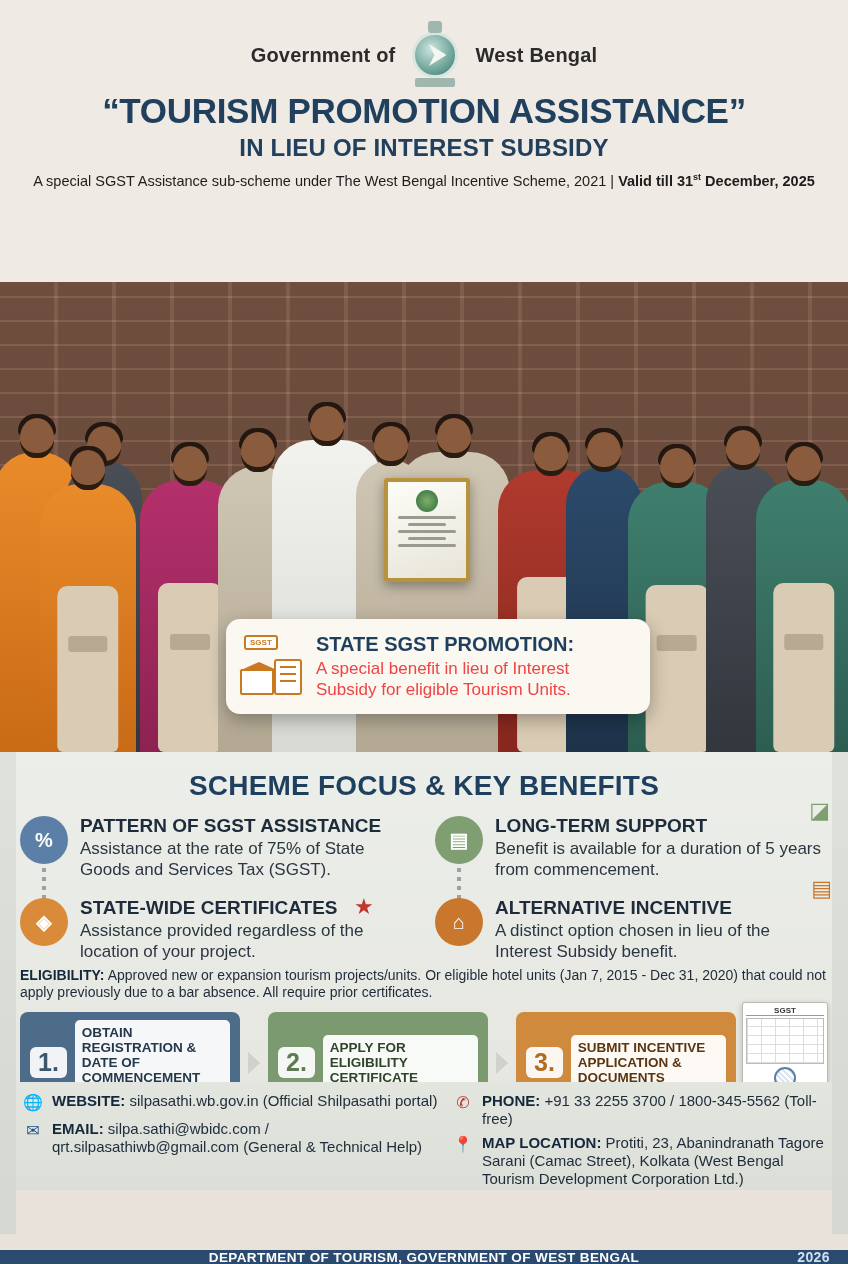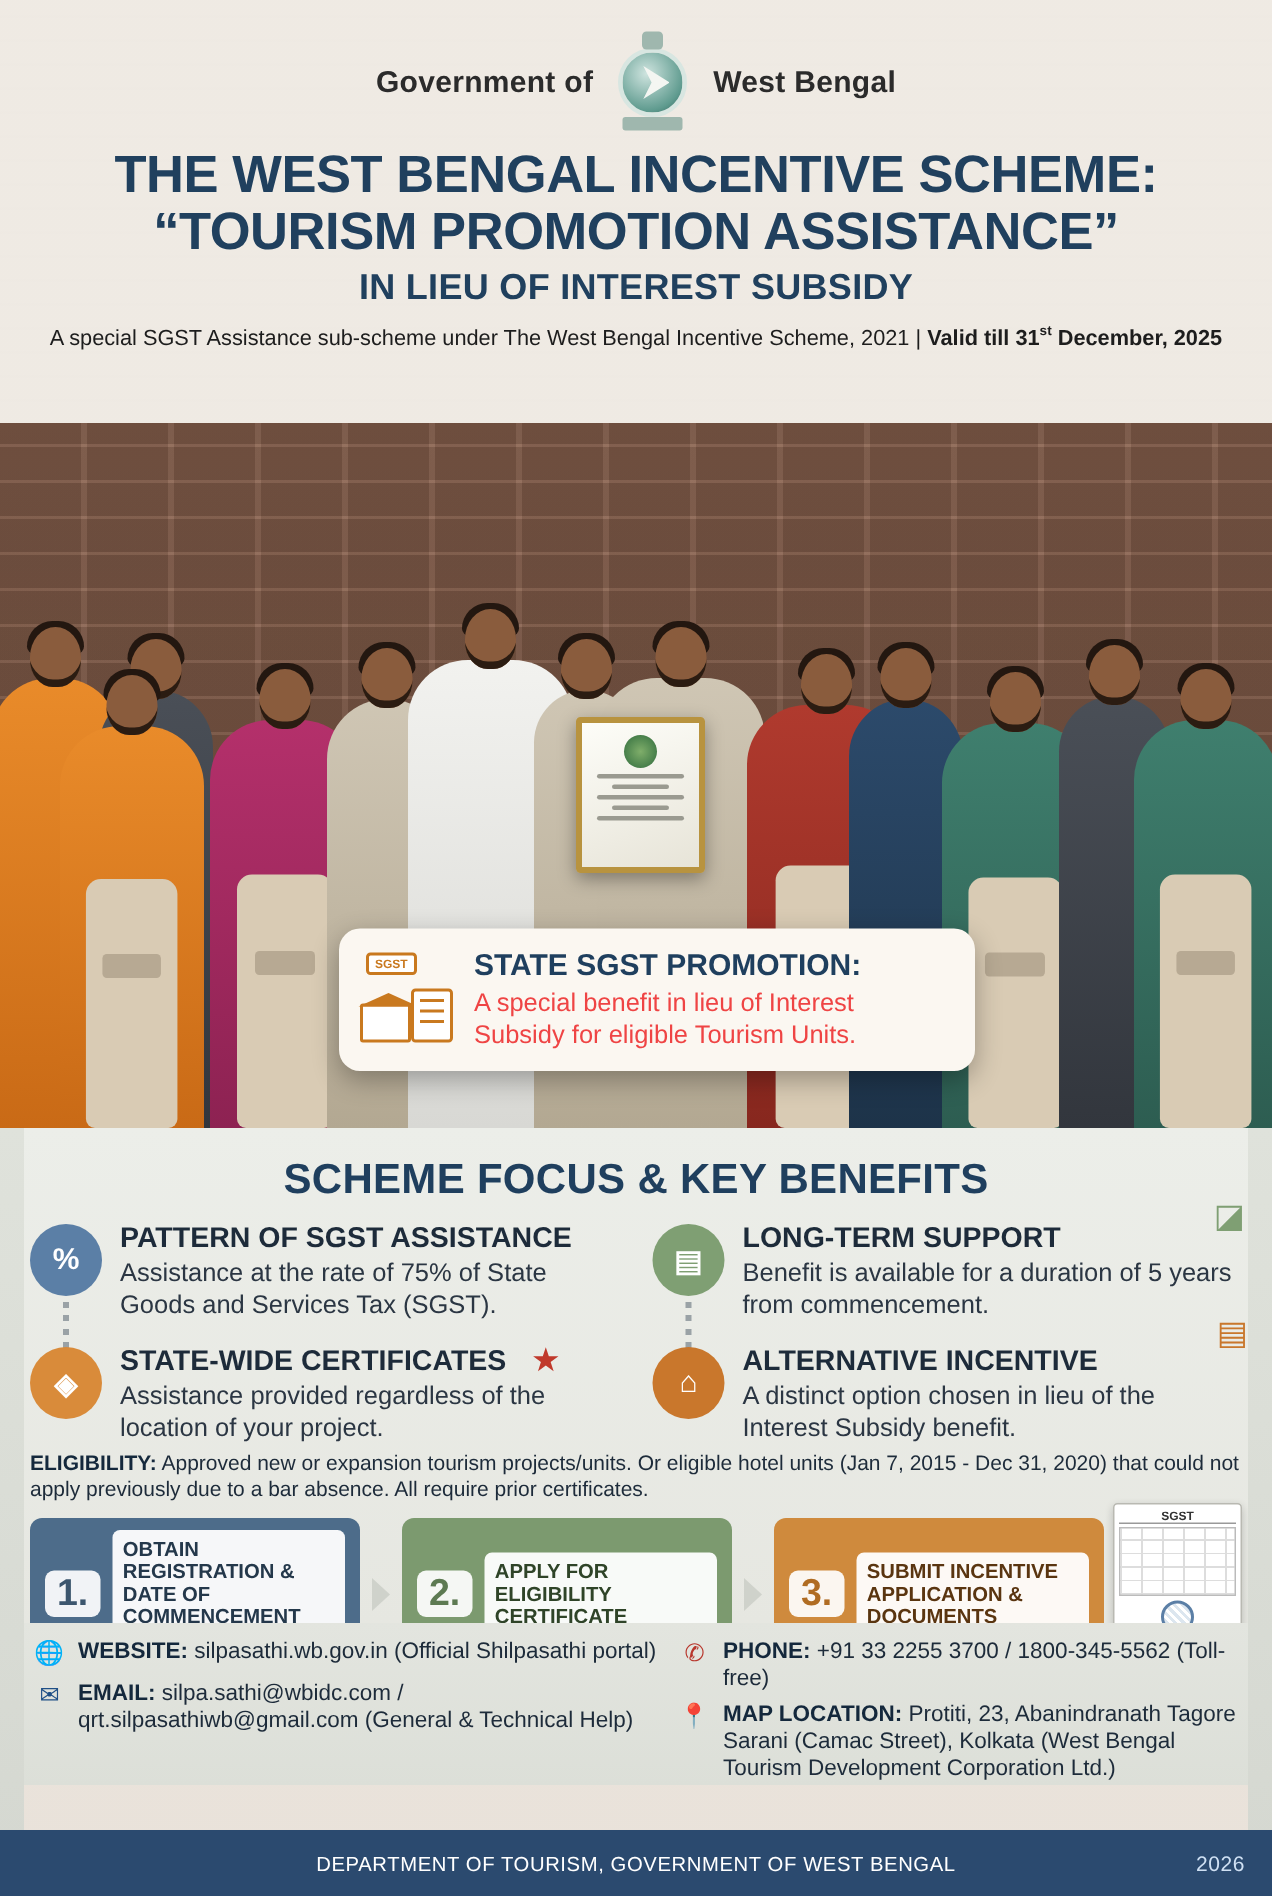--- a/index.html
+++ b/index.html
@@ -356,28 +356,28 @@
   .cicon {
     flex: 0 0 22px; width: 22px; height: 22px;
     display: flex; align-items: center; justify-content: center;
     color: #1f4f86; font-size: 16px;
   }
   .cicon.red { color: #b8372d; }
 
   
   .footer {
     position: absolute; left: 0; right: 0; bottom: 0;
-    height: 44px;
+    height: 14px;
     background: #2b4a6f;
     color: #fff;
     display: flex;
     align-items: center;
     justify-content: center;
     font-size: 13.5px;
-    font-weight: normal;
+    font-weight: bold;
     letter-spacing: .4px;
   }
   .footer .year {
     position: absolute; right: 18px;
     color: #cfe0f3;
     font-size: 14px;
   }
   .side-left, .side-right {
     position: absolute; top: 752px; bottom: 30px; width: 16px;
   }
@@ -395,21 +395,20 @@
       <div class="emblem">
         <div class="cap"></div>
         <div class="circ">
             <div class="inner"></div>
           </div>
         <div class="base"></div>
       </div>
       <span>West Bengal</span>
     </div>
 
-    <h1 class="title-1">THE WEST BENGAL INCENTIVE SCHEME:</h1>
     <h1 class="title-2">“TOURISM PROMOTION ASSISTANCE”</h1>
     <div class="title-3">IN LIEU OF INTEREST SUBSIDY</div>
 
     <div class="subtitle">
       <span>A special SGST Assistance sub-scheme under The West Bengal Incentive Scheme, 2021 | </span><b>Valid till 31</b><b><sup>st</sup></b><b> December, 2025</b>
     </div>
   </div>
 
   <div class="photo">
     <div class="brickwall"></div>

